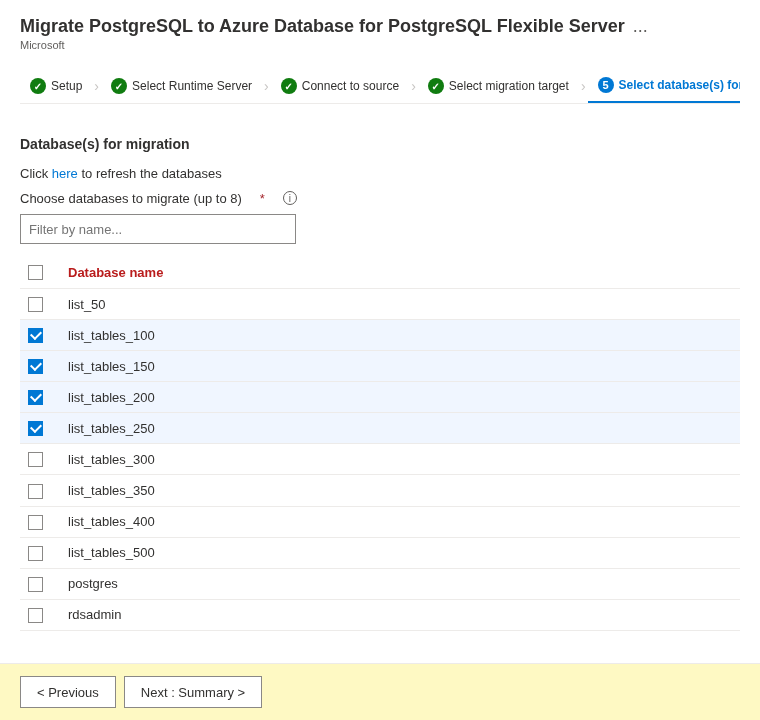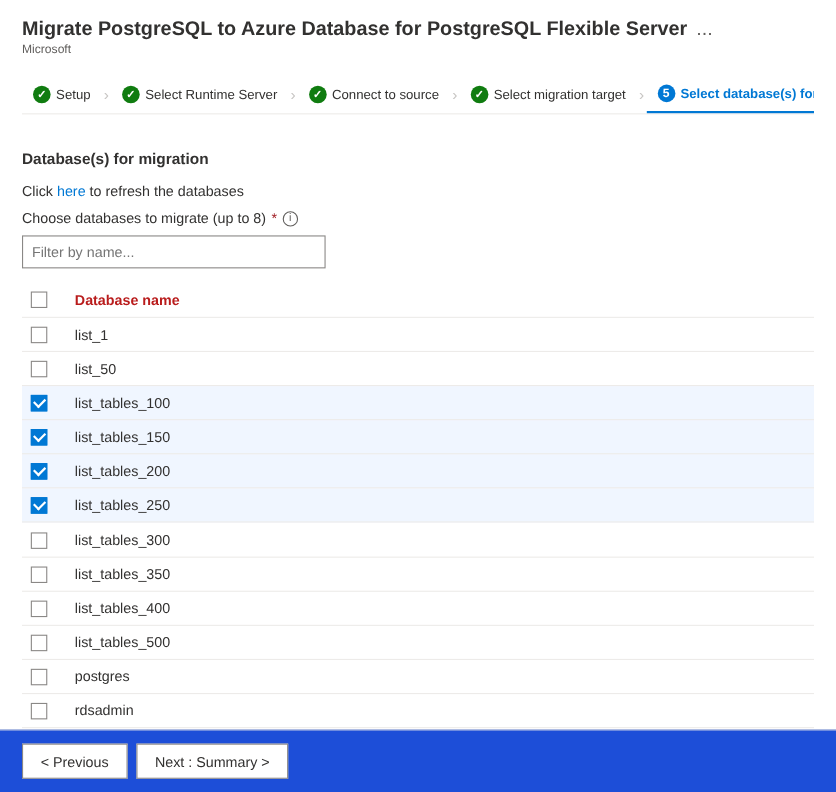--- a/index.html
+++ b/index.html
@@ -103,22 +103,22 @@
     }
     .info-line a {
       color: #0078d4;
       text-decoration: none;
     }
     .choose-label {
       font-size: 13px;
       color: #323130;
       margin-bottom: 8px;
       display: flex;
-      align-items: center;
-      gap: 5px;
+      align-items: flex-start;
+      gap: 18px;
     }
     .required {
       color: #a4262c;
     }
     .info-icon {
       width: 14px;
       height: 14px;
       border-radius: 50%;
       border: 1px solid #605e5c;
       color: #605e5c;
@@ -188,21 +188,21 @@
       height: 5px;
       border-left: 2px solid #fff;
       border-bottom: 2px solid #fff;
       transform: rotate(-45deg) translate(1px, -1px);
     }
     .footer {
       position: fixed;
       bottom: 0;
       left: 0;
       width: 760px;
-      background: #1d4ed8;
+      background: #fef9c3;
       border-top: 1px solid #edebe9;
       padding: 12px 20px;
       display: flex;
       align-items: flex-start;
       gap: 8px;
     }
     .btn {
       height: 32px;
       padding: 0 16px;
       font-size: 13px;
@@ -274,24 +274,20 @@
   <table class="db-table">
     <thead>
       <tr class="header-row">
         <th>
           <div class="checkbox"></div>
         </th>
         <th>Database name</th>
       </tr>
     </thead>
     <tbody id="db-tbody">
-    <tr class="db-row">
-          <td><div class="checkbox"></div></td>
-          <td>list_1</td>
-        </tr>
         <tr class="db-row">
           <td><div class="checkbox"></div></td>
           <td>list_50</td>
         </tr>
         <tr class="db-row selected">
           <td><div class="checkbox checked"></div></td>
           <td>list_tables_100</td>
         </tr>
         <tr class="db-row selected">
           <td><div class="checkbox checked"></div></td>

